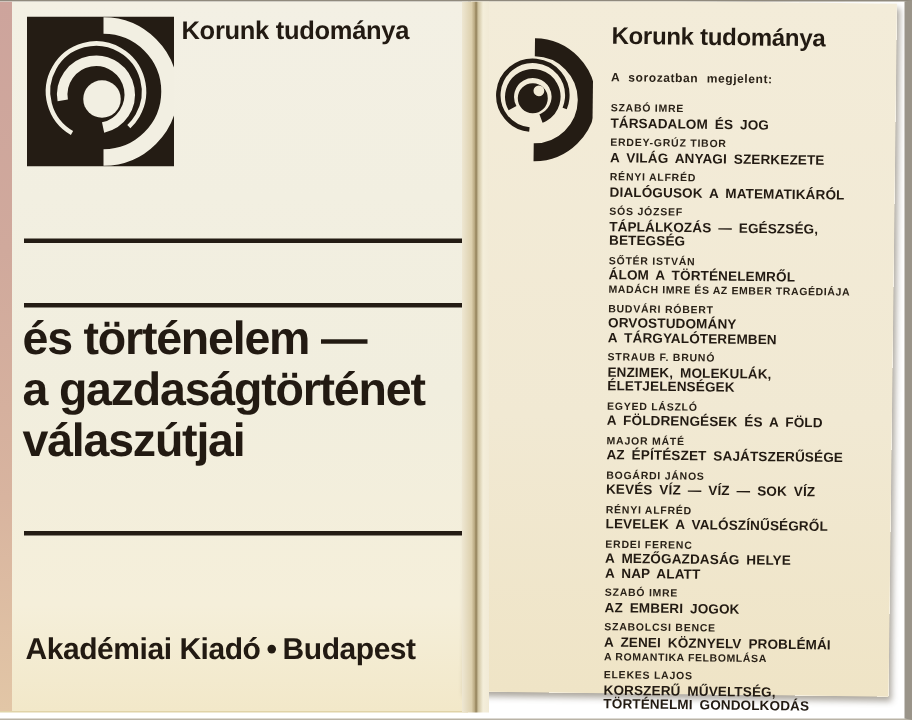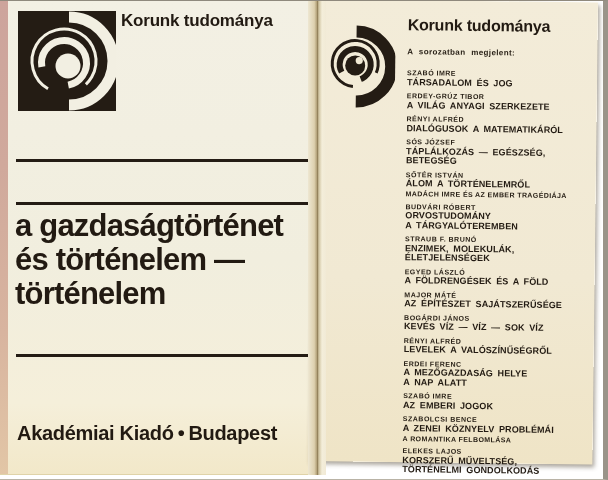--- a/index.html
+++ b/index.html
@@ -103,23 +103,23 @@
       <circle cx="46" cy="52" r="22.5" stroke="#f2efe2" stroke-width="7" fill="none" stroke-dasharray="105 36.4" transform="rotate(170 46 52)"></circle>
       <circle cx="50" cy="55" r="12.5" fill="#f2efe2"></circle>
     </svg>
 
     <div class="series-title-left">Korunk tudománya</div>
 
     <div class="rule rule-1"></div>
     <div class="rule rule-2"></div>
 
     <div class="cover-title">
+      <div>és történelem —</div>
       <div>a gazdaságtörténet</div>
-      <div>és történelem —</div>
-      <div>történelem</div>
+      <div>válaszútjai</div>
     </div>
 
     <div class="rule rule-3"></div>
 
     <div class="publisher-line"><span>Akadémiai Kiadó</span><span class="publisher-dot">•</span><span>Budapest</span></div>
   </div>
 
   <div class="page-right">
     <svg class="emblem-right" viewBox="0 0 66 96" aria-hidden="true">
       <path d="M27 12 A 35 35 0 0 1 27 82" stroke="#241c14" stroke-width="12" fill="none"></path>

